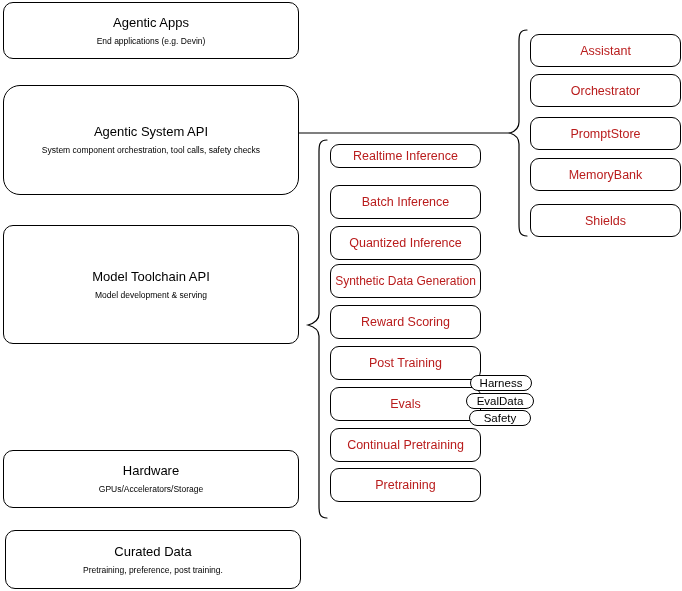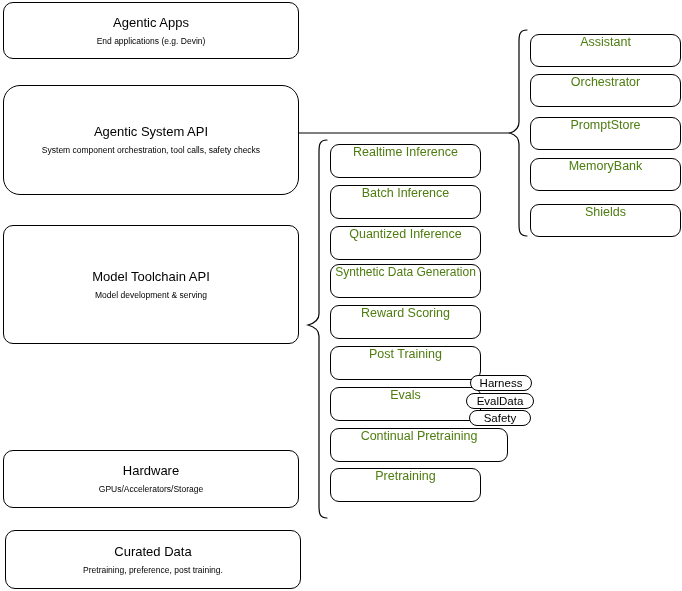--- a/index.html
+++ b/index.html
@@ -42,24 +42,24 @@
   .stack-box {
     border-radius: 10px;
   }
   .item-box {
     position: absolute;
     box-sizing: border-box;
     background: #ffffff;
     border: 1px solid #000000;
     border-radius: 9px;
     display: flex;
-    align-items: flex-start;
+    align-items: center;
     justify-content: center;
     font-size: 12.5px;
-    color: #4d7c0f;
+    color: #b91c1c;
     z-index: 4;
   }
   .pill {
     position: absolute;
     box-sizing: border-box;
     background: #ffffff;
     border: 1px solid #000000;
     border-radius: 999px;
     display: flex;
     align-items: center;
@@ -123,42 +123,42 @@
   <div class="box stack-box" style="left:3px; top:450px; width:296px; height:58px;">
     <div class="title">Hardware</div>
     <div class="subtitle">GPUs/Accelerators/Storage</div>
   </div>
 
   <div class="box stack-box" style="left:5px; top:530px; width:296px; height:59px;">
     <div class="title">Curated Data</div>
     <div class="subtitle">Pretraining, preference, post training.</div>
   </div>
 
-  <div class="item-box" style="left:330px; top:144px; width:151px; height:34px;">
+  <div class="item-box" style="left:330px; top:144px; width:151px; height:24px;">
     <span>Realtime Inference</span>
   </div>
   <div class="item-box" style="left:330px; top:185px; width:151px; height:34px;">
     <span>Batch Inference</span>
   </div>
   <div class="item-box" style="left:330px; top:226px; width:151px; height:34px;">
     <span>Quantized Inference</span>
   </div>
   <div class="item-box" style="left:330px; top:264px; width:151px; height:34px; font-size:12px;">
     <span>Synthetic Data Generation</span>
   </div>
   <div class="item-box" style="left:330px; top:305px; width:151px; height:34px;">
     <span>Reward Scoring</span>
   </div>
   <div class="item-box" style="left:330px; top:346px; width:151px; height:34px;">
     <span>Post Training</span>
   </div>
   <div class="item-box" style="left:330px; top:387px; width:151px; height:34px;">
     <span>Evals</span>
   </div>
-  <div class="item-box" style="left:330px; top:428px; width:178px; height:34px;">
+  <div class="item-box" style="left:330px; top:428px; width:151px; height:34px;">
     <span>Continual Pretraining</span>
   </div>
   <div class="item-box" style="left:330px; top:468px; width:151px; height:34px;">
     <span>Pretraining</span>
   </div>
 
   <div class="pill" style="left:470px; top:375px; width:62px; height:16px;">
     <span>Harness</span>
   </div>
   <div class="pill" style="left:466px; top:393px; width:68px; height:16px;">

